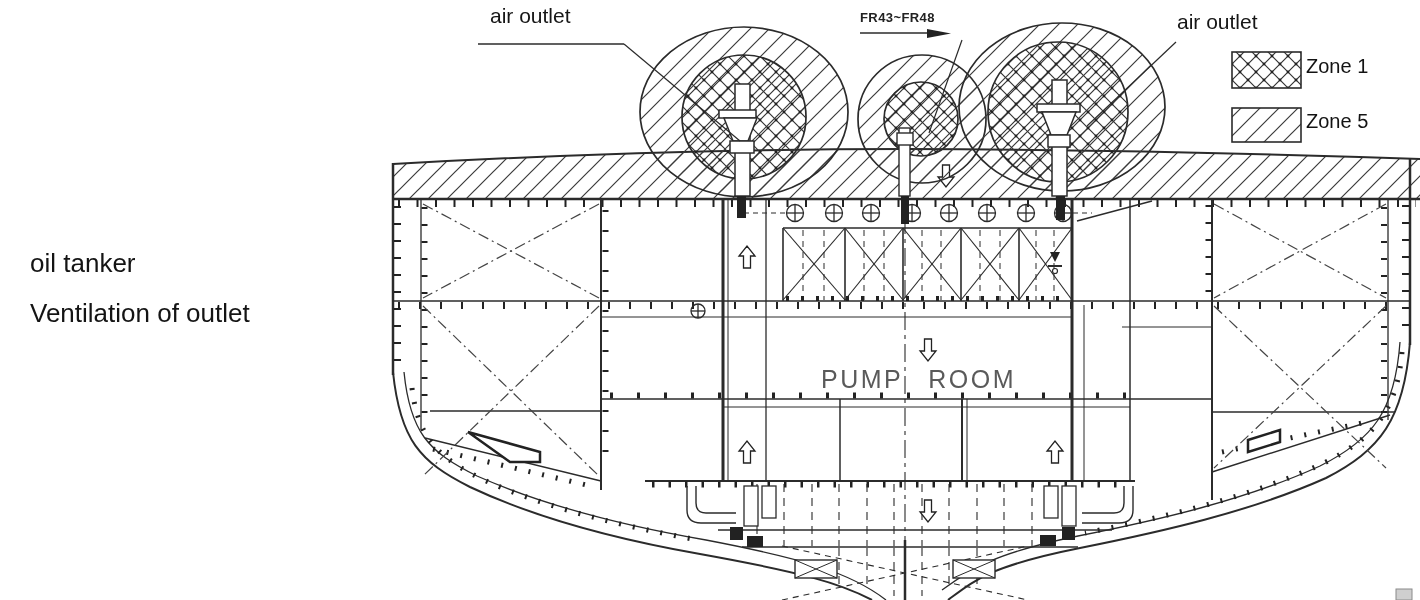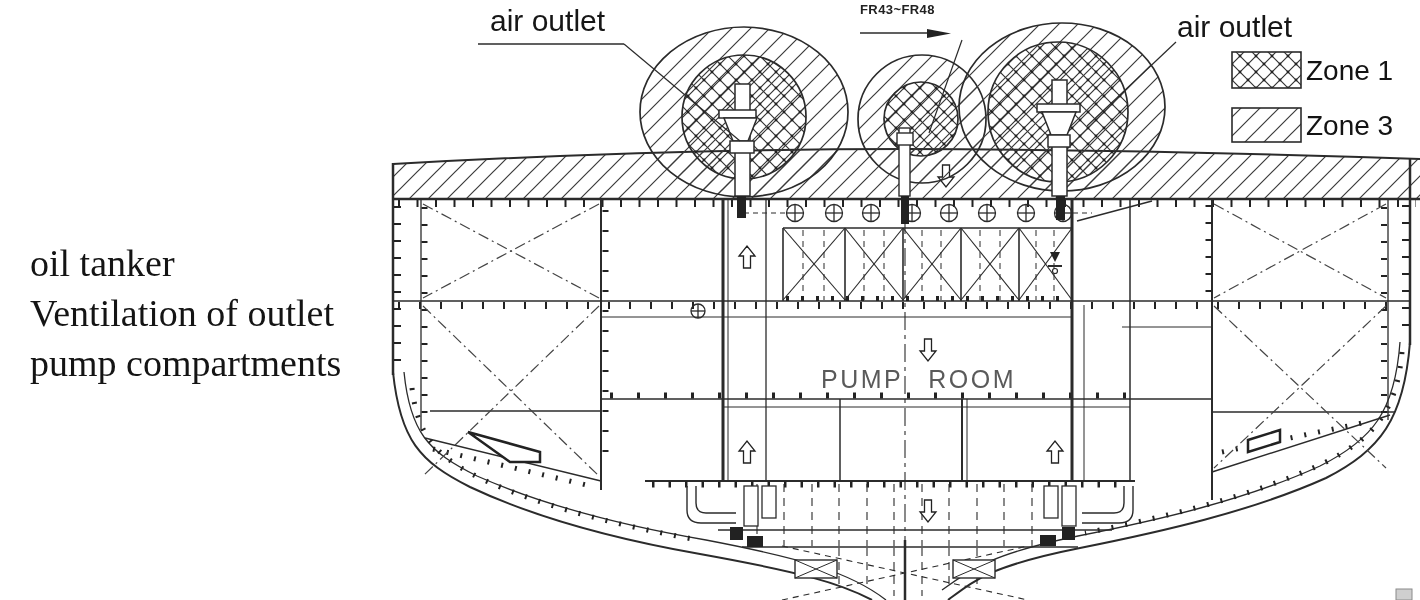--- a/index.html
+++ b/index.html
@@ -1,24 +1,24 @@
 <!DOCTYPE html>
 <html><head>
 <meta charset="utf-8">
 <style>
   html,body{margin:0;padding:0;background:#fff;}
   #stage{position:relative;width:1420px;height:600px;background:#fff;overflow:hidden;
          font-family:"Liberation Sans",sans-serif;color:#111;}
   #stage svg{position:absolute;left:0;top:0;}
   .lbl{position:absolute;white-space:nowrap;color:#161616;}
-  .big{font-size:30px;line-height:1.1;}
-  .caption{position:absolute;left:30px;top:238px;font-size:38px;line-height:50px;color:#141414;font-family:Liberation Serif, serif;}
+  .big{font-size:21px;line-height:1.1;}
+  .caption{position:absolute;left:30px;top:238px;font-size:26px;line-height:50px;color:#141414;}
   .fr{font-size:13px;font-weight:600;letter-spacing:.4px;color:#222;}
   .pumproom{font-size:25px;color:#5a5a5a;letter-spacing:2.5px;word-spacing:16px;}
-  .legendlbl{font-size:28px;color:#131313;}
+  .legendlbl{font-size:20px;color:#131313;}
 </style>
 </head>
 <body>
 
 <div id="stage">
 
 <svg width="1420" height="600" viewBox="0 0 1420 600">
   <defs>
     <pattern id="pZ2" patternUnits="userSpaceOnUse" width="19" height="19">
       <path d="M0,19 L19,0 M-4.75,4.75 L4.75,-4.75 M14.25,23.75 L23.75,14.25" stroke="#3a3a3a" stroke-width="1.2" fill="none"></path>
@@ -315,23 +315,22 @@
     <rect x="1232" y="52" width="69" height="36" fill="url(#pZ1)" stroke="#2b2b2b" stroke-width="1.6"></rect>
     <rect x="1232" y="108" width="69" height="34" fill="url(#pZ2)" stroke="#2b2b2b" stroke-width="1.6"></rect>
   </g>
 
   <rect x="1396" y="589" width="16" height="11" fill="#cfcfcf" stroke="#8a8a8a"></rect>
 </svg>
 
 <div class="caption">
   <div>oil tanker</div>
   <div>Ventilation of outlet</div>
-  <div>pump compartments</div>
 </div>
 
 <div class="lbl big" style="left:490px;top:4px;">air outlet</div>
-<div class="lbl fr" style="left:860px;top:2px;text-align:center;">FR43~FR48</div>
+<div class="lbl fr" style="left:860px;top:10px;text-align:center;">FR43~FR48</div>
 <div class="lbl big" style="left:1177px;top:10px;">air outlet</div>
 <div class="lbl legendlbl" style="left:1306px;top:55px;">Zone 1</div>
-<div class="lbl legendlbl" style="left:1306px;top:110px;">Zone 3</div>
+<div class="lbl legendlbl" style="left:1306px;top:110px;">Zone 5</div>
 <div class="lbl pumproom" style="left:821px;top:365px;">PUMP ROOM</div>
 
 </div>
 
 </body></html>

